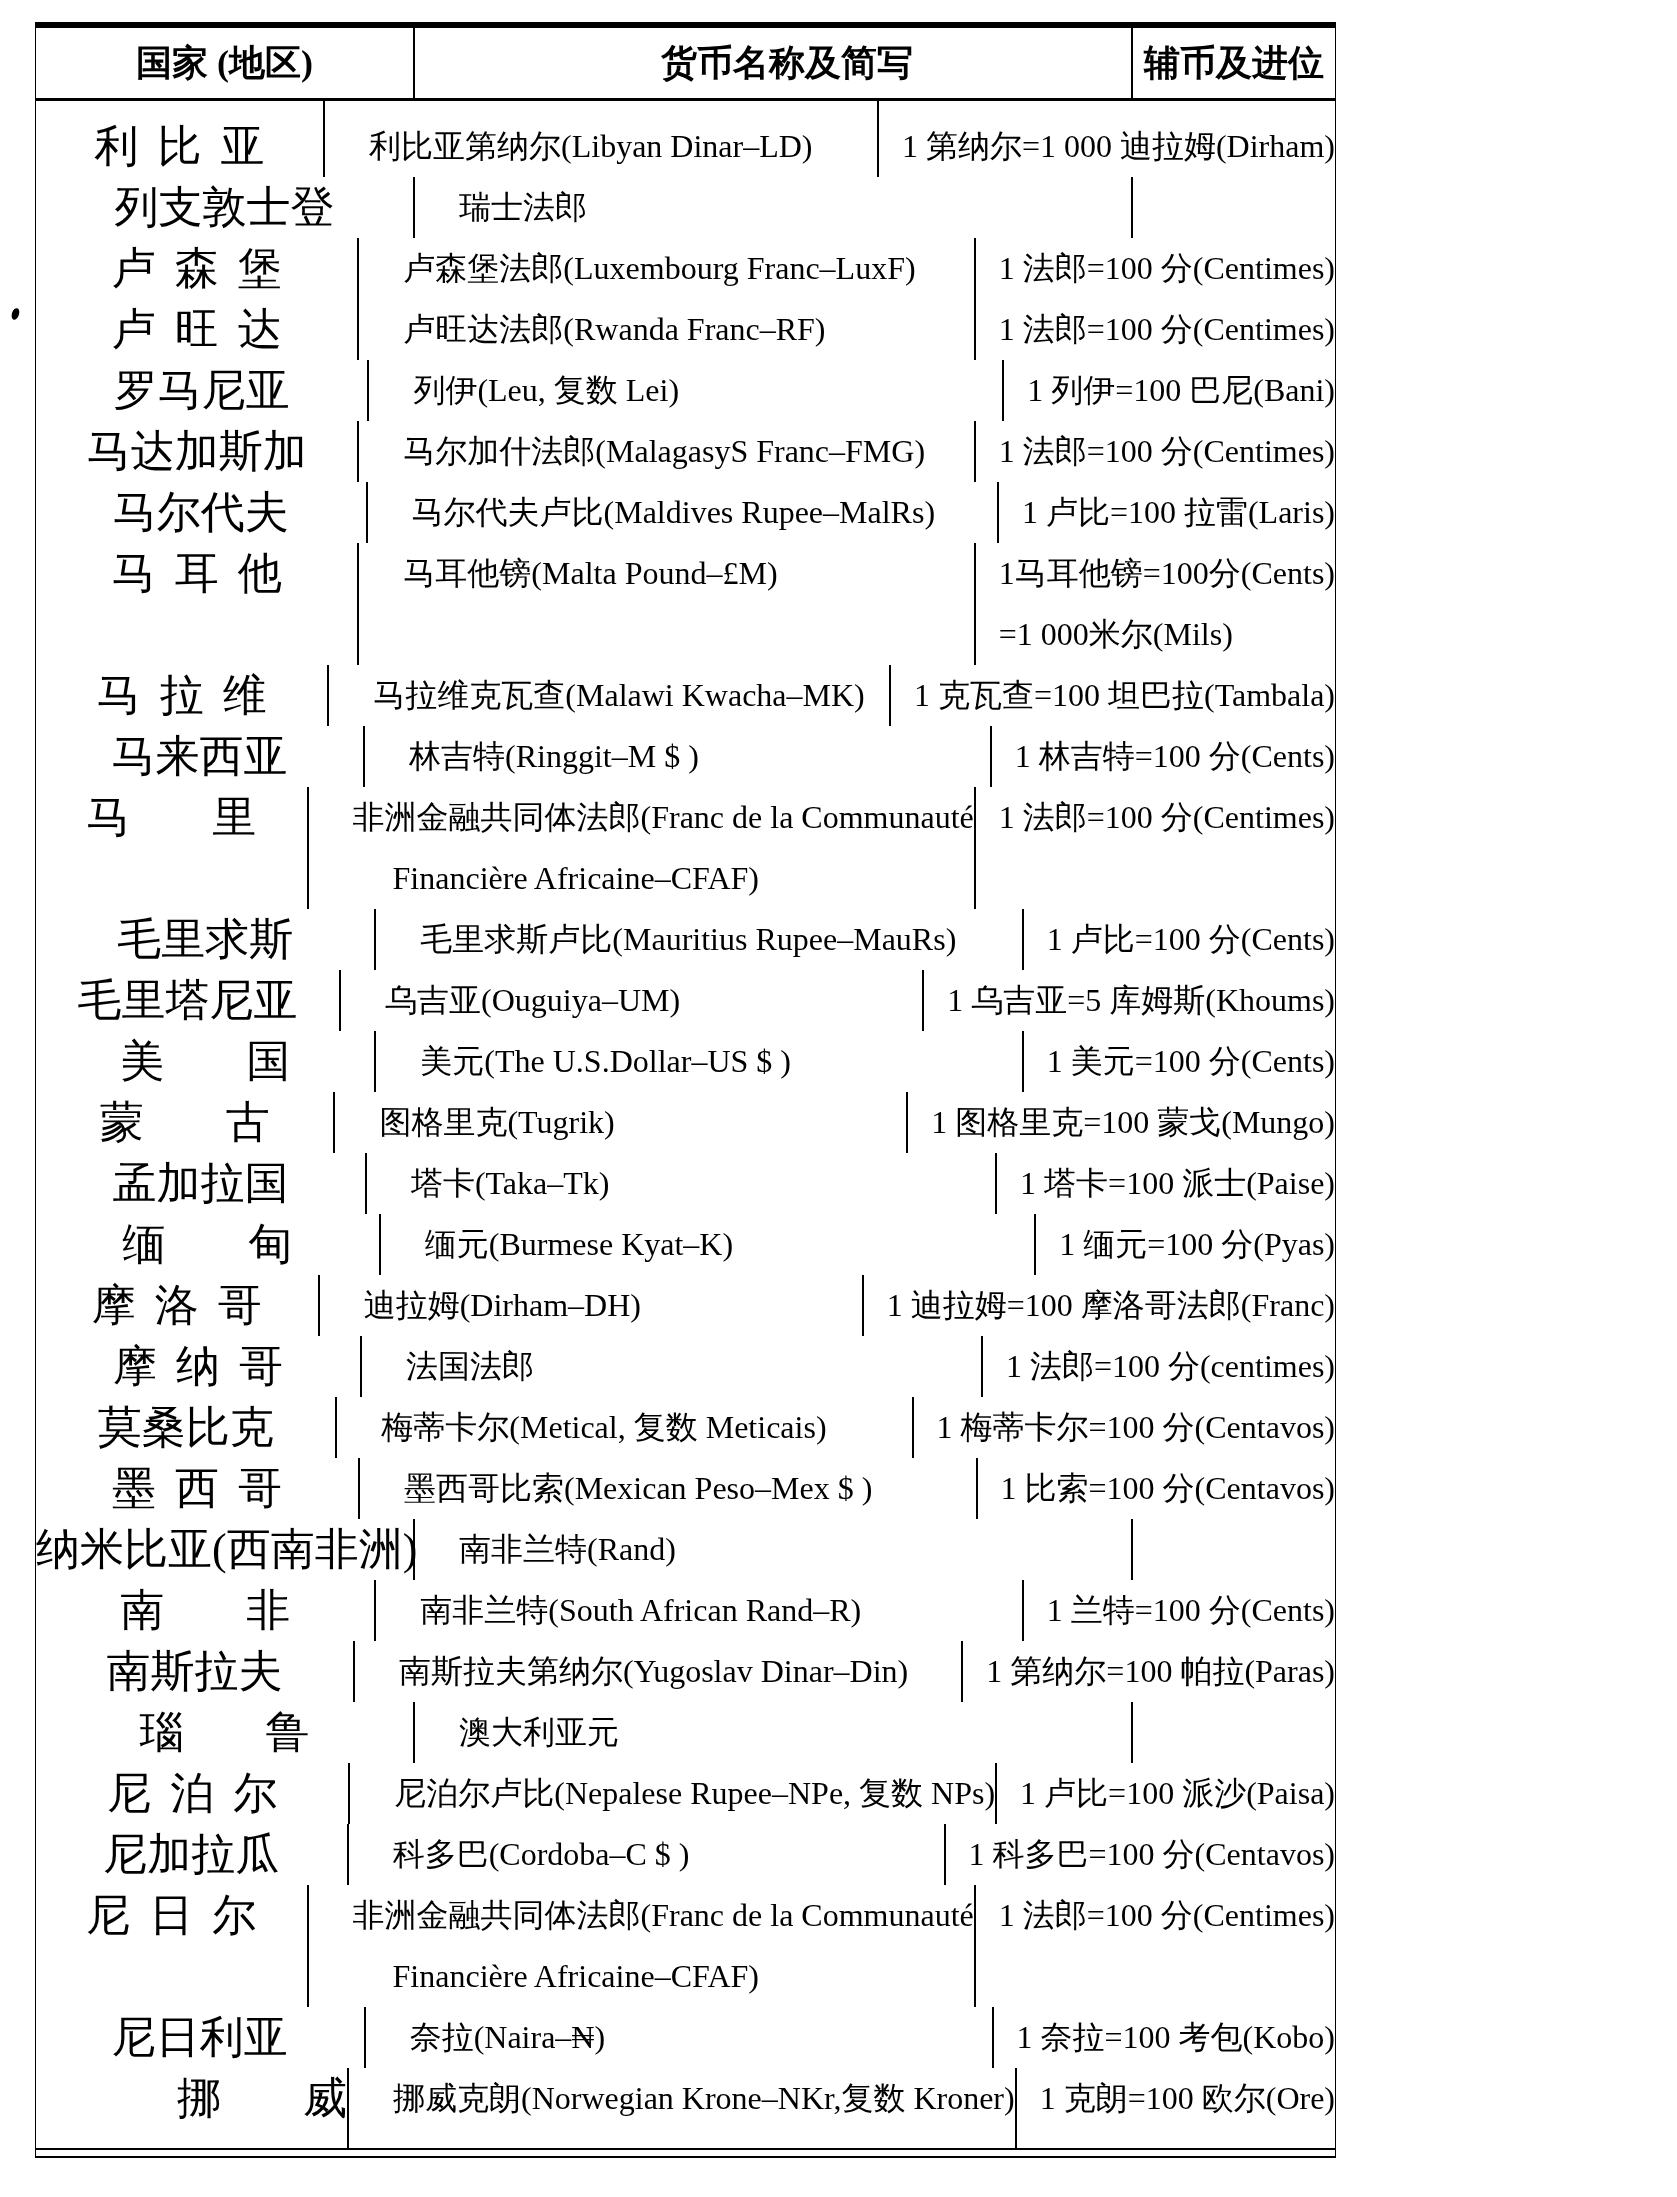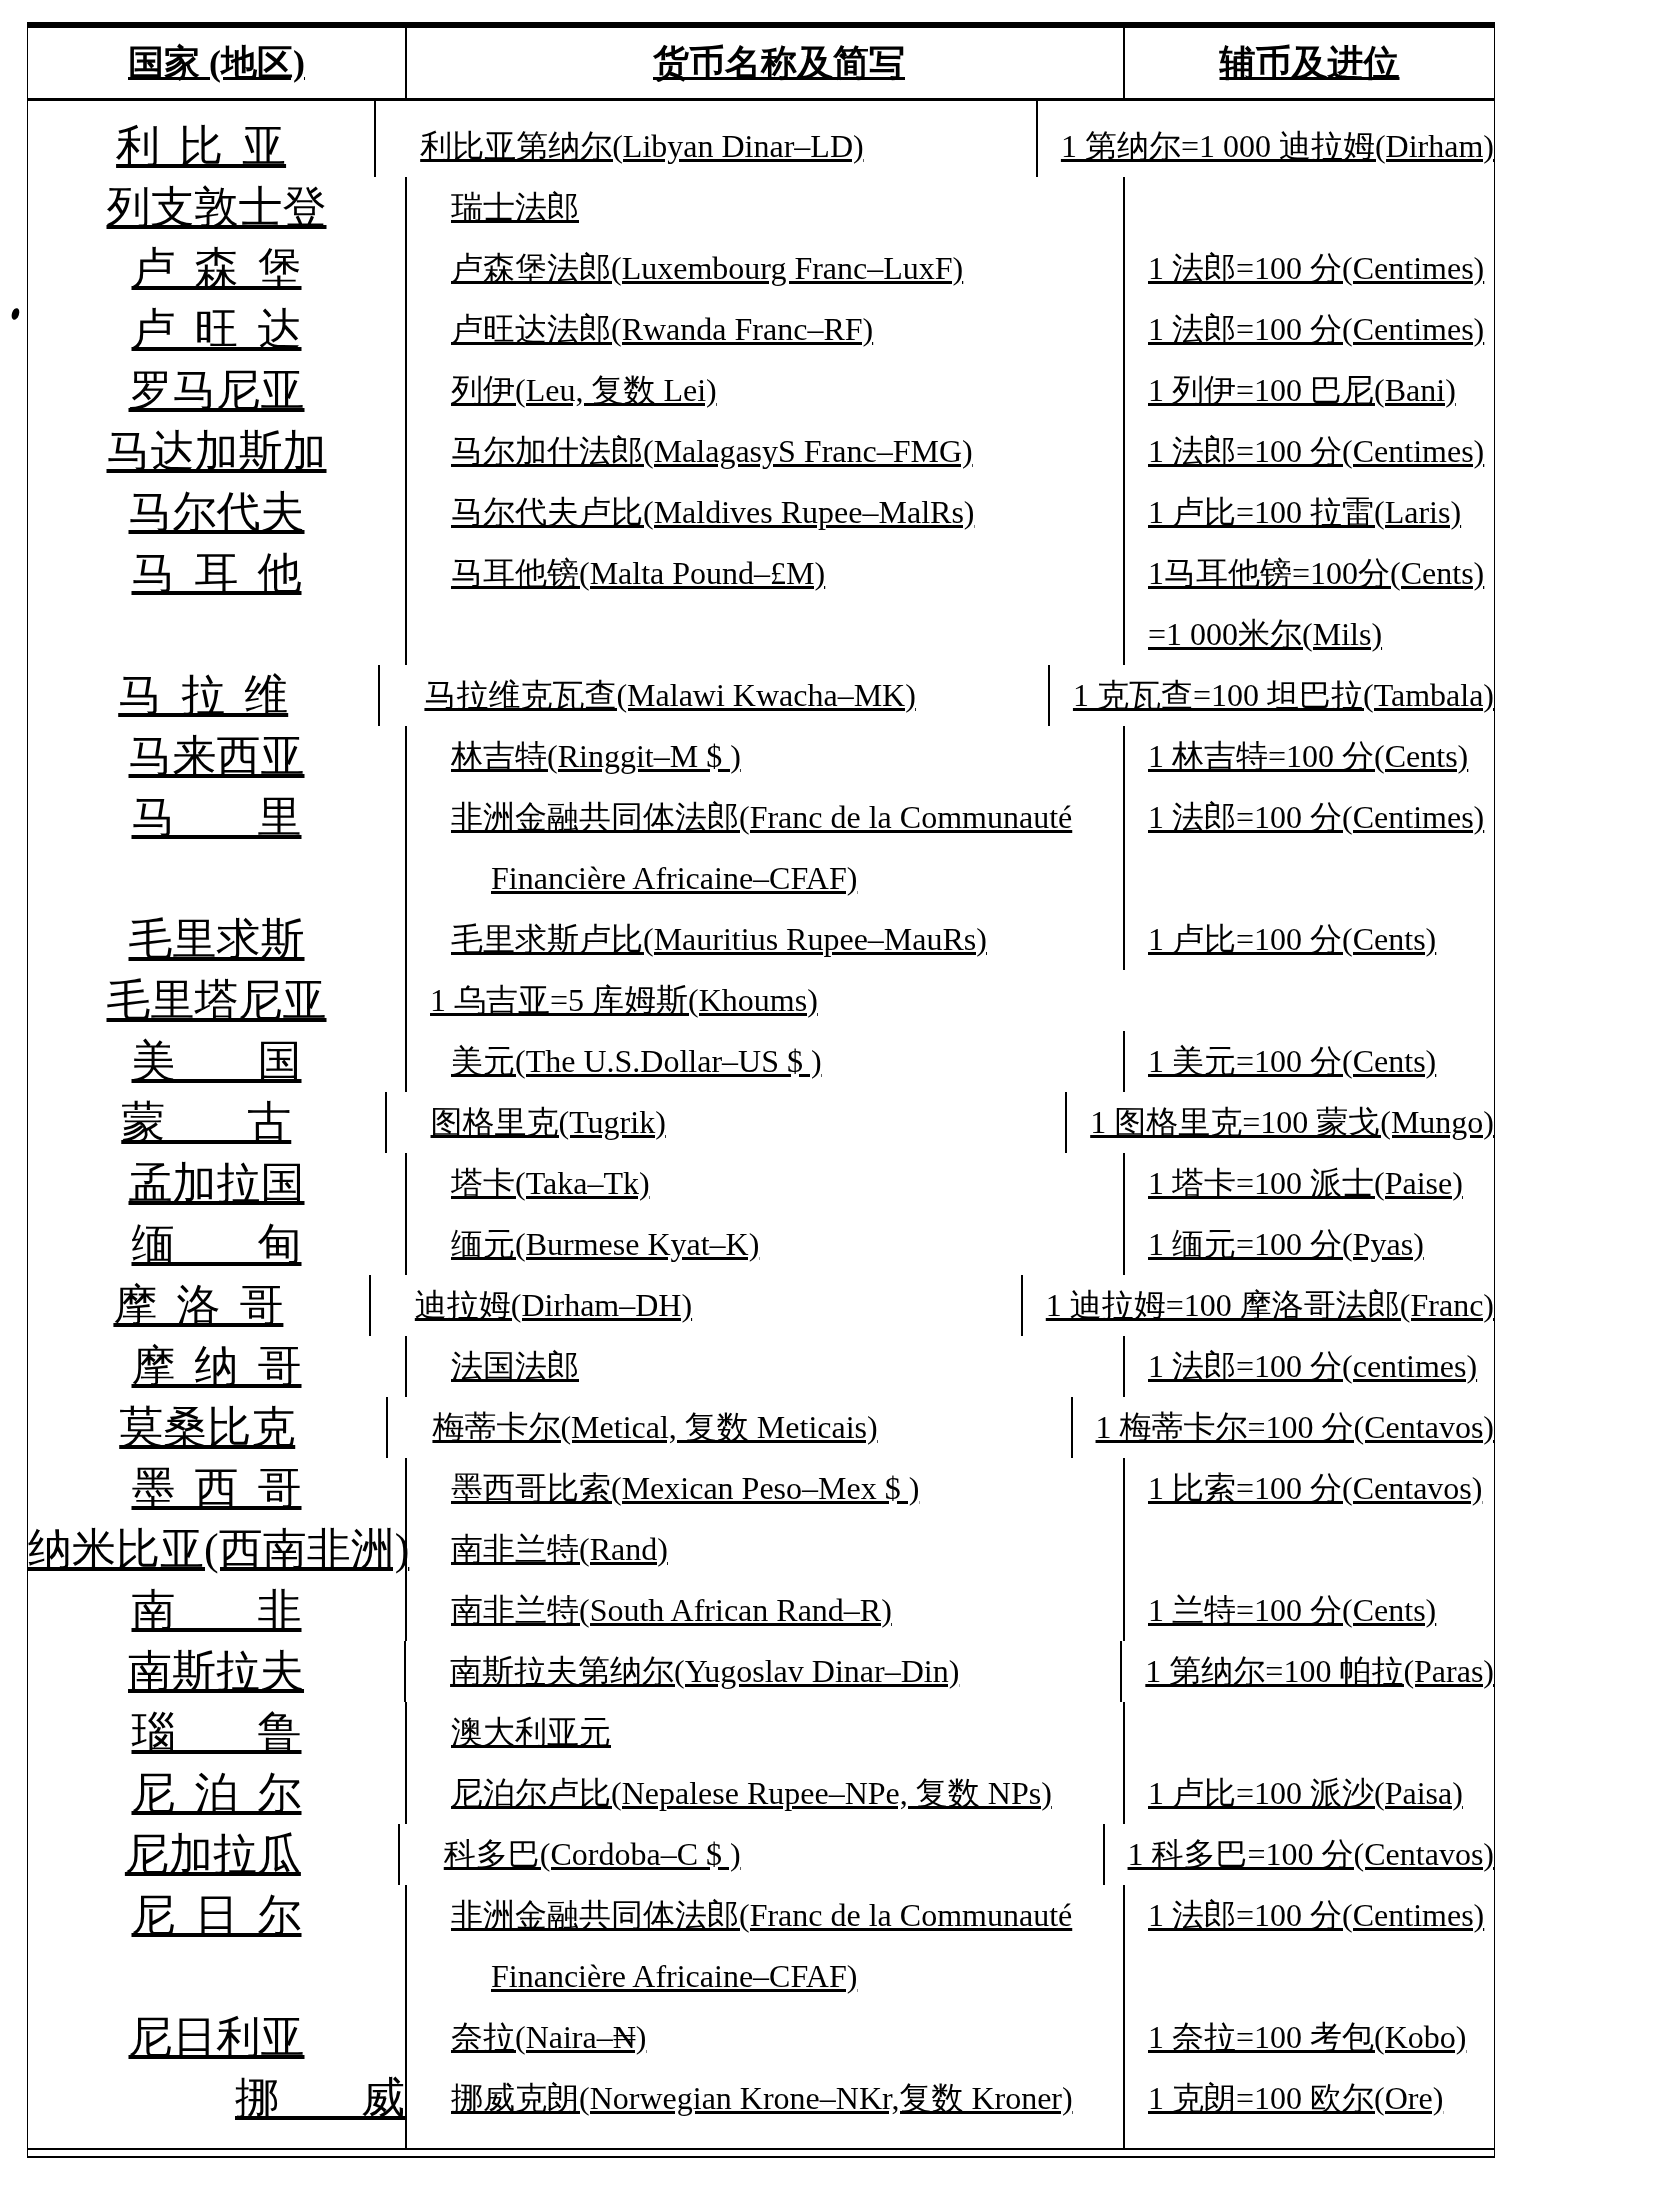--- a/index.html
+++ b/index.html
@@ -5,26 +5,25 @@
   html,body { margin:0; padding:0; background:#e8e8e8; }
   .page {
     position:relative;
     width:1677px; height:2198px;
     background:#ffffff;
     color:#000;
     font-family:"Liberation Serif","DejaVu Serif",serif;
     overflow:hidden;
   }
   .sheet {
-    position:absolute; left:27px; top:22.4px; width:1468px;
+    position:absolute; left:35px; top:22.4px; width:1301px;
     box-sizing:border-box;
     border-top:6.3px solid #000;
     border-left:1.8px solid #000;
     border-right:1.8px solid #000;
-    text-decoration:underline;
   }
   
   .thead { display:flex; height:70px; border-bottom:3.6px solid #000; }
   .hc {
     line-height:70px; text-align:center;
     font-weight:bold; font-size:36px;
     box-sizing:border-box;
   }
   .col1 { width:379px; }
   .col2 { width:718px;padding-left:28px; }
@@ -203,20 +202,23 @@
             <div class="line">毛里求斯卢比(Mauritius Rupee–MauRs)</div>
           </div>
           <div class="cell c3 col3">
             <div class="line">1 卢比=100 分(Cents)</div>
           </div>
         </div>
         <div class="row">
           <div class="cell c1 col1 vline">
             <span class="country">毛里塔尼亚</span>
           </div>
+          <div class="cell c2 col2 vline">
+            <div class="line">乌吉亚(Ouguiya–UM)</div>
+          </div>
           <div class="cell c3 col3">
             <div class="line">1 乌吉亚=5 库姆斯(Khoums)</div>
           </div>
         </div>
         <div class="row">
           <div class="cell c1 col1 vline">
             <span class="country">美国</span>
           </div>
           <div class="cell c2 col2 vline">
             <div class="line">美元(The U.S.Dollar–US $ )</div>

